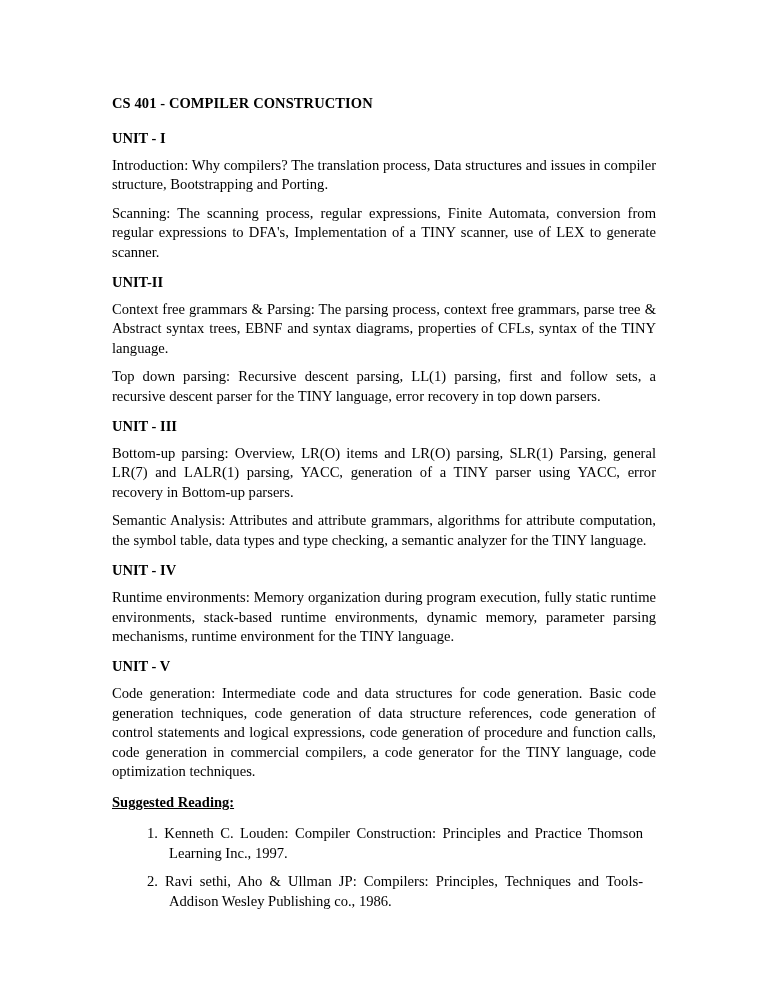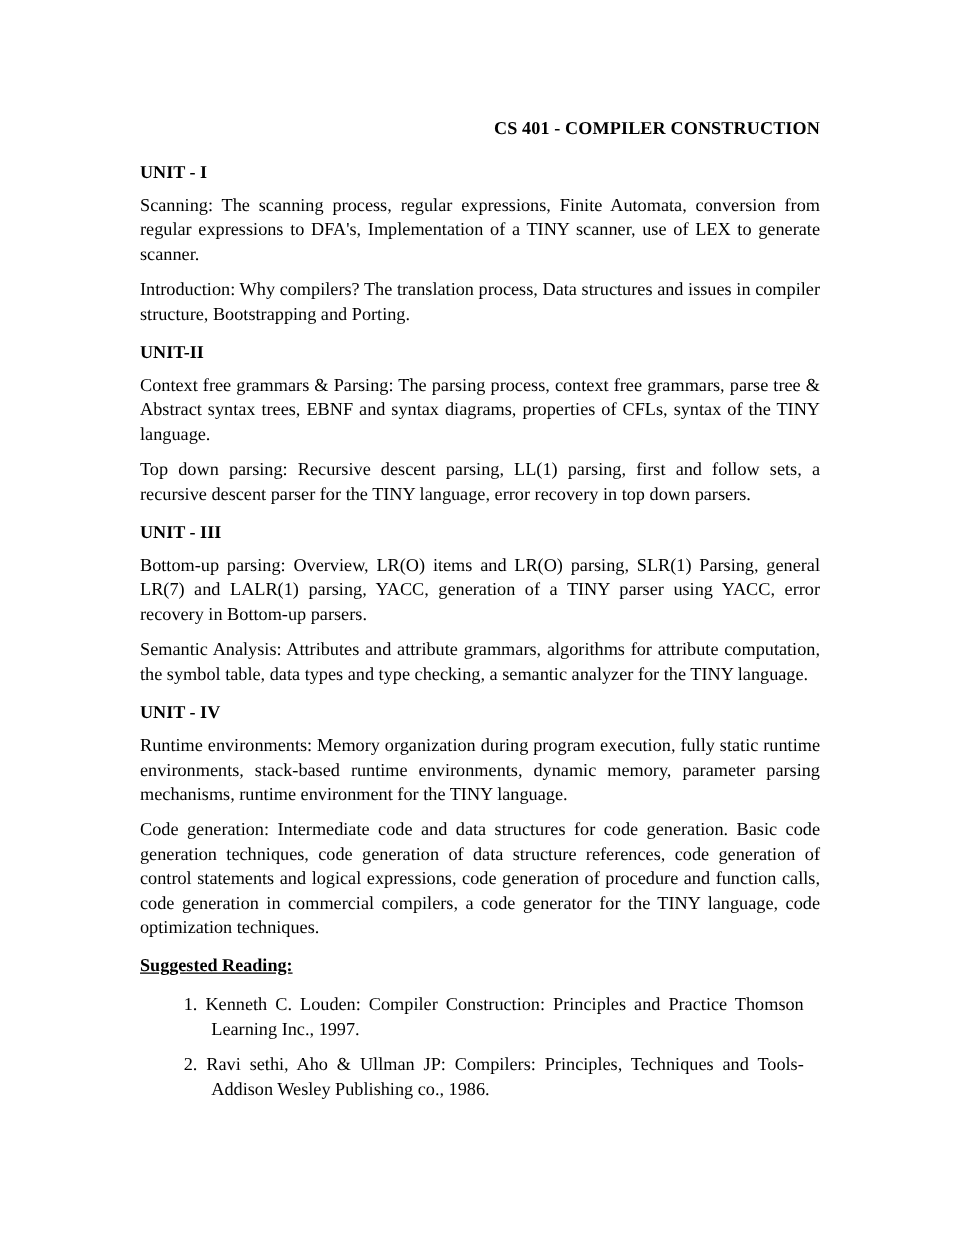--- a/index.html
+++ b/index.html
@@ -14,21 +14,21 @@
     color: #000000;
   }
   .page {
     width: 768px;
     height: 994px;
     box-sizing: border-box;
     padding: 95px 112px 0 112px;
     position: relative;
   }
   .doc-title {
-    text-align: right;
+    text-align: left;
     font-weight: bold;
     font-size: 14.5px;
     letter-spacing: 0.1px;
     margin: 0 0 18px 0;
   }
   .unit-heading {
     font-weight: bold;
     font-size: 14.5px;
     margin: 0 0 9px 0;
   }
@@ -69,34 +69,35 @@
   }
 </style>
 </head>
 <body>
 
 <div class="page">
 
   <h1 class="doc-title">CS 401 - COMPILER CONSTRUCTION</h1>
 
   <h2 class="unit-heading">UNIT - I</h2>
+  <p class="para">Introduction: Why compilers? The translation process, Data structures and issues in compiler structure, Bootstrapping and Porting.</p>
   <p class="para">Scanning: The scanning process, regular expressions, Finite Automata, conversion from regular expressions to DFA's, Implementation of a TINY scanner, use of LEX to generate scanner.</p>
-  <p class="para">Introduction: Why compilers? The translation process, Data structures and issues in compiler structure, Bootstrapping and Porting.</p>
 
   <h2 class="unit-heading spacer-top">UNIT-II</h2>
   <p class="para">Context free grammars &amp; Parsing: The parsing process, context free grammars, parse tree &amp; Abstract syntax trees, EBNF and syntax diagrams, properties of CFLs, syntax of the TINY language.</p>
   <p class="para">Top down parsing: Recursive descent parsing, LL(1) parsing, first and follow sets, a recursive descent parser for the TINY language, error recovery in top down parsers.</p>
 
   <h2 class="unit-heading spacer-top">UNIT - III</h2>
   <p class="para">Bottom-up parsing: Overview, LR(O) items and LR(O) parsing, SLR(1) Parsing, general LR(7) and LALR(1) parsing, YACC, generation of a TINY parser using YACC, error recovery in Bottom-up parsers.</p>
   <p class="para">Semantic Analysis: Attributes and attribute grammars, algorithms for attribute computation, the symbol table, data types and type checking, a semantic analyzer for the TINY language.</p>
 
   <h2 class="unit-heading spacer-top">UNIT - IV</h2>
   <p class="para">Runtime environments: Memory organization during program execution, fully static runtime environments, stack-based runtime environments, dynamic memory, parameter parsing mechanisms, runtime environment for the TINY language.</p>
 
+  <h2 class="unit-heading spacer-top">UNIT - V</h2>
   <p class="para">Code generation: Intermediate code and data structures for code generation. Basic code generation techniques, code generation of data structure references, code generation of control statements and logical expressions, code generation of procedure and function calls, code generation in commercial compilers, a code generator for the TINY language, code optimization techniques.</p>
 
   <h2 class="section-heading">Suggested Reading:</h2>
   <ul class="ref-list">
     <li class="ref-item">1.  Kenneth C. Louden: Compiler Construction: Principles and Practice Thomson Learning Inc., 1997.</li>
     <li class="ref-item">2.  Ravi sethi, Aho &amp; Ullman JP: Compilers: Principles, Techniques and Tools-Addison Wesley Publishing co., 1986.</li>
   </ul>
 
 </div>
 

